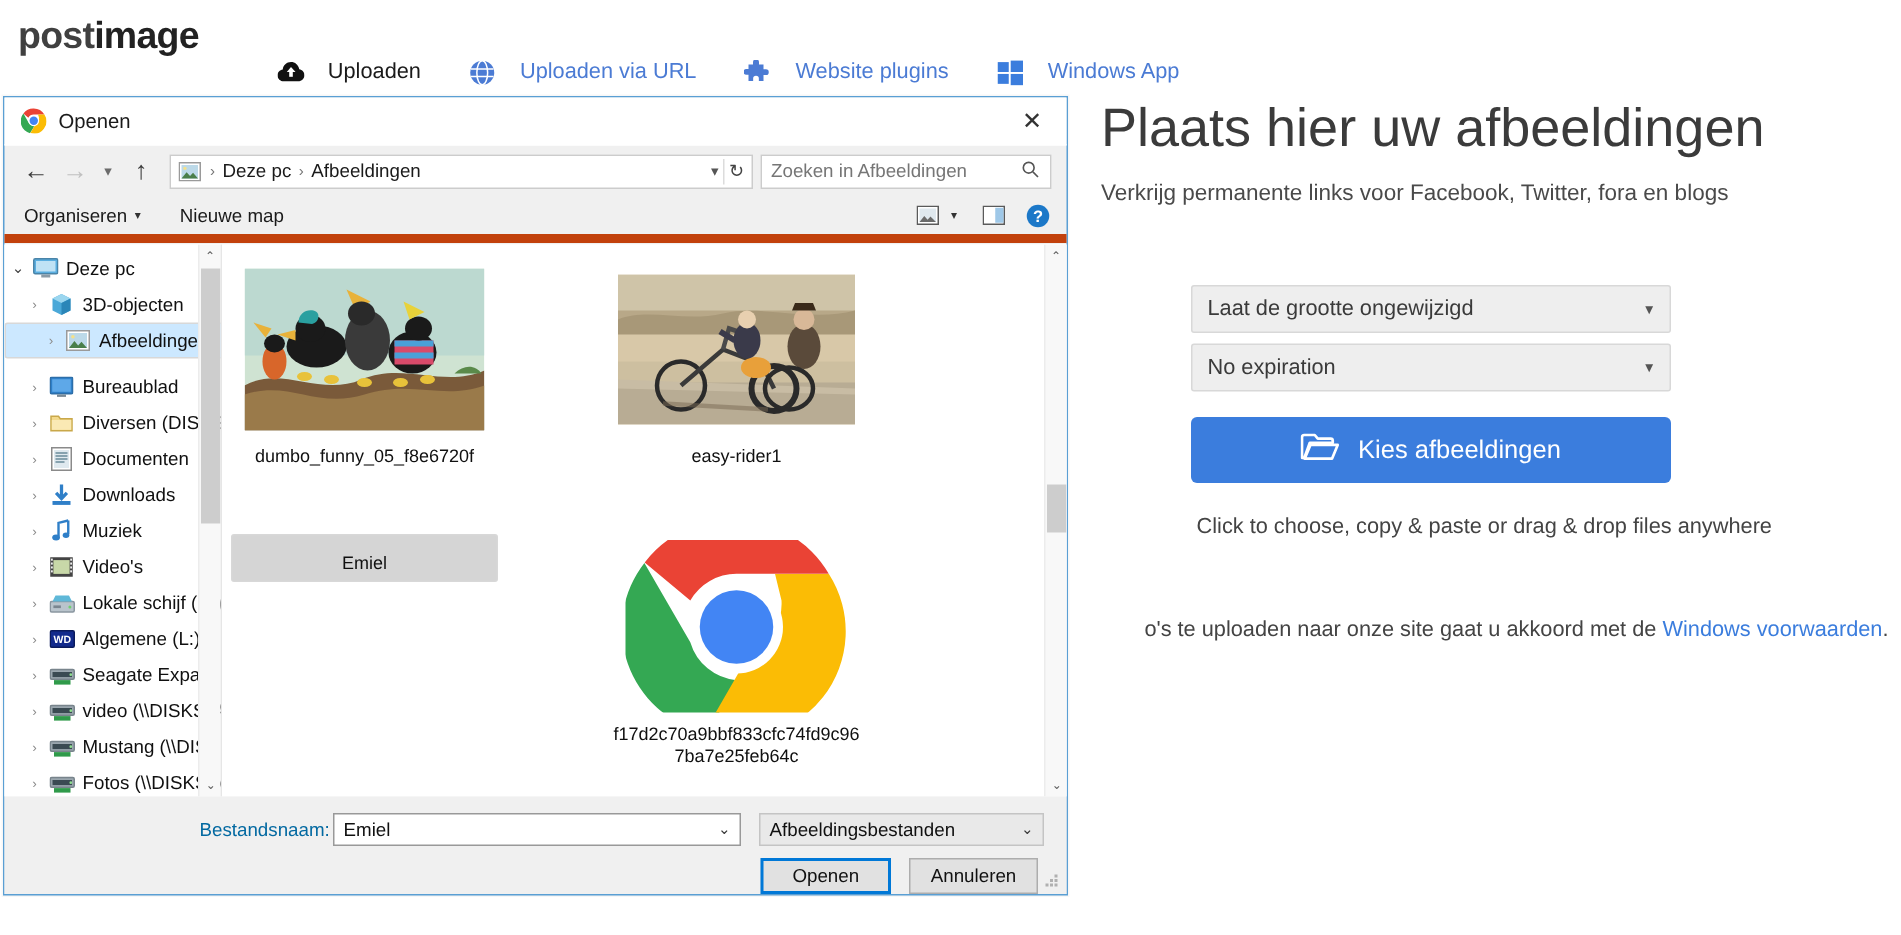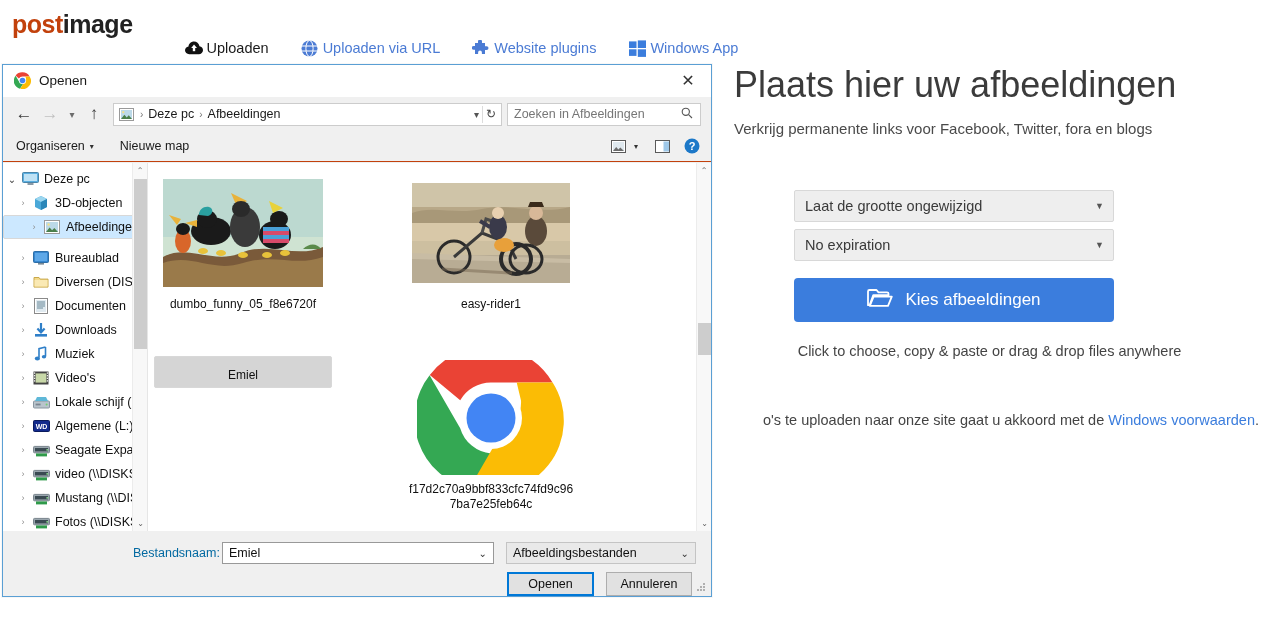--- a/index.html
+++ b/index.html
@@ -15,25 +15,25 @@
   #page { position: absolute; inset: 0; background: #fff; }
 
   #site-header {
     position: absolute; left: 0; top: 0; width: 1267px; height: 48px;
     display: flex; align-items: center;
   }
   #logo {
     margin-left: 12px; font-size: 25px; letter-spacing: -0.5px;
     font-weight: 700; user-select: none; white-space: nowrap;
   }
-  #logo .p1 { color: #c2410c; }
+  #logo .p1 { color: #404040; }
   #logo .p2 { color: #222222; }
 
   .navlink {
-    display: flex; align-items: center; gap: 4px;
+    display: flex; align-items: center; gap: 16px;
     color: #4b7bd4; font-size: 14.5px; text-decoration: none;
     white-space: nowrap;
     margin-top: 48px;
   }
   #nav { display: flex; align-items: center; gap: 32px; margin-left: 52px; }
   .navlink .ic { display: inline-flex; width: 18px; height: 18px; align-items: center; justify-content: center; }
 
   #hero {
     position: absolute; left: 712px; top: 62px; width: 555px;
   }
@@ -111,21 +111,21 @@
   #addressbar .divider { position: absolute; right: 18px; top: 2px; bottom: 2px; width: 1px; background: #dcdcdc; }
   #searchbox {
     width: 194px; height: 23px; background: #fff; border: 1px solid #cccccc;
     display: flex; align-items: center; padding: 0 6px;
     font-size: 12.5px; color: #767676; position: relative;
   }
   #searchbox .mag { position: absolute; right: 7px; color: #555; font-size: 12px; }
 
   #toolbar {
     height: 31px; display: flex; align-items: center; padding: 0 8px 0 13px;
-    font-size: 12.5px; color: #1a1a1a; border-bottom: 1px solid #c2410c;
+    font-size: 12.5px; color: #1a1a1a; border-bottom: 6px solid #c2410c;
   }
   .tbitem { display: flex; align-items: center; gap: 5px; cursor: pointer; }
   #toolbar .spacer { flex: 1; }
   .tbicon { width: 22px; height: 22px; display: flex; align-items: center; justify-content: center; cursor: pointer; }
 
   #body-area {
     position: absolute; left: 0; top: 98px; right: 0; bottom: 65px;
     display: flex; background: #fff;
   }
 

